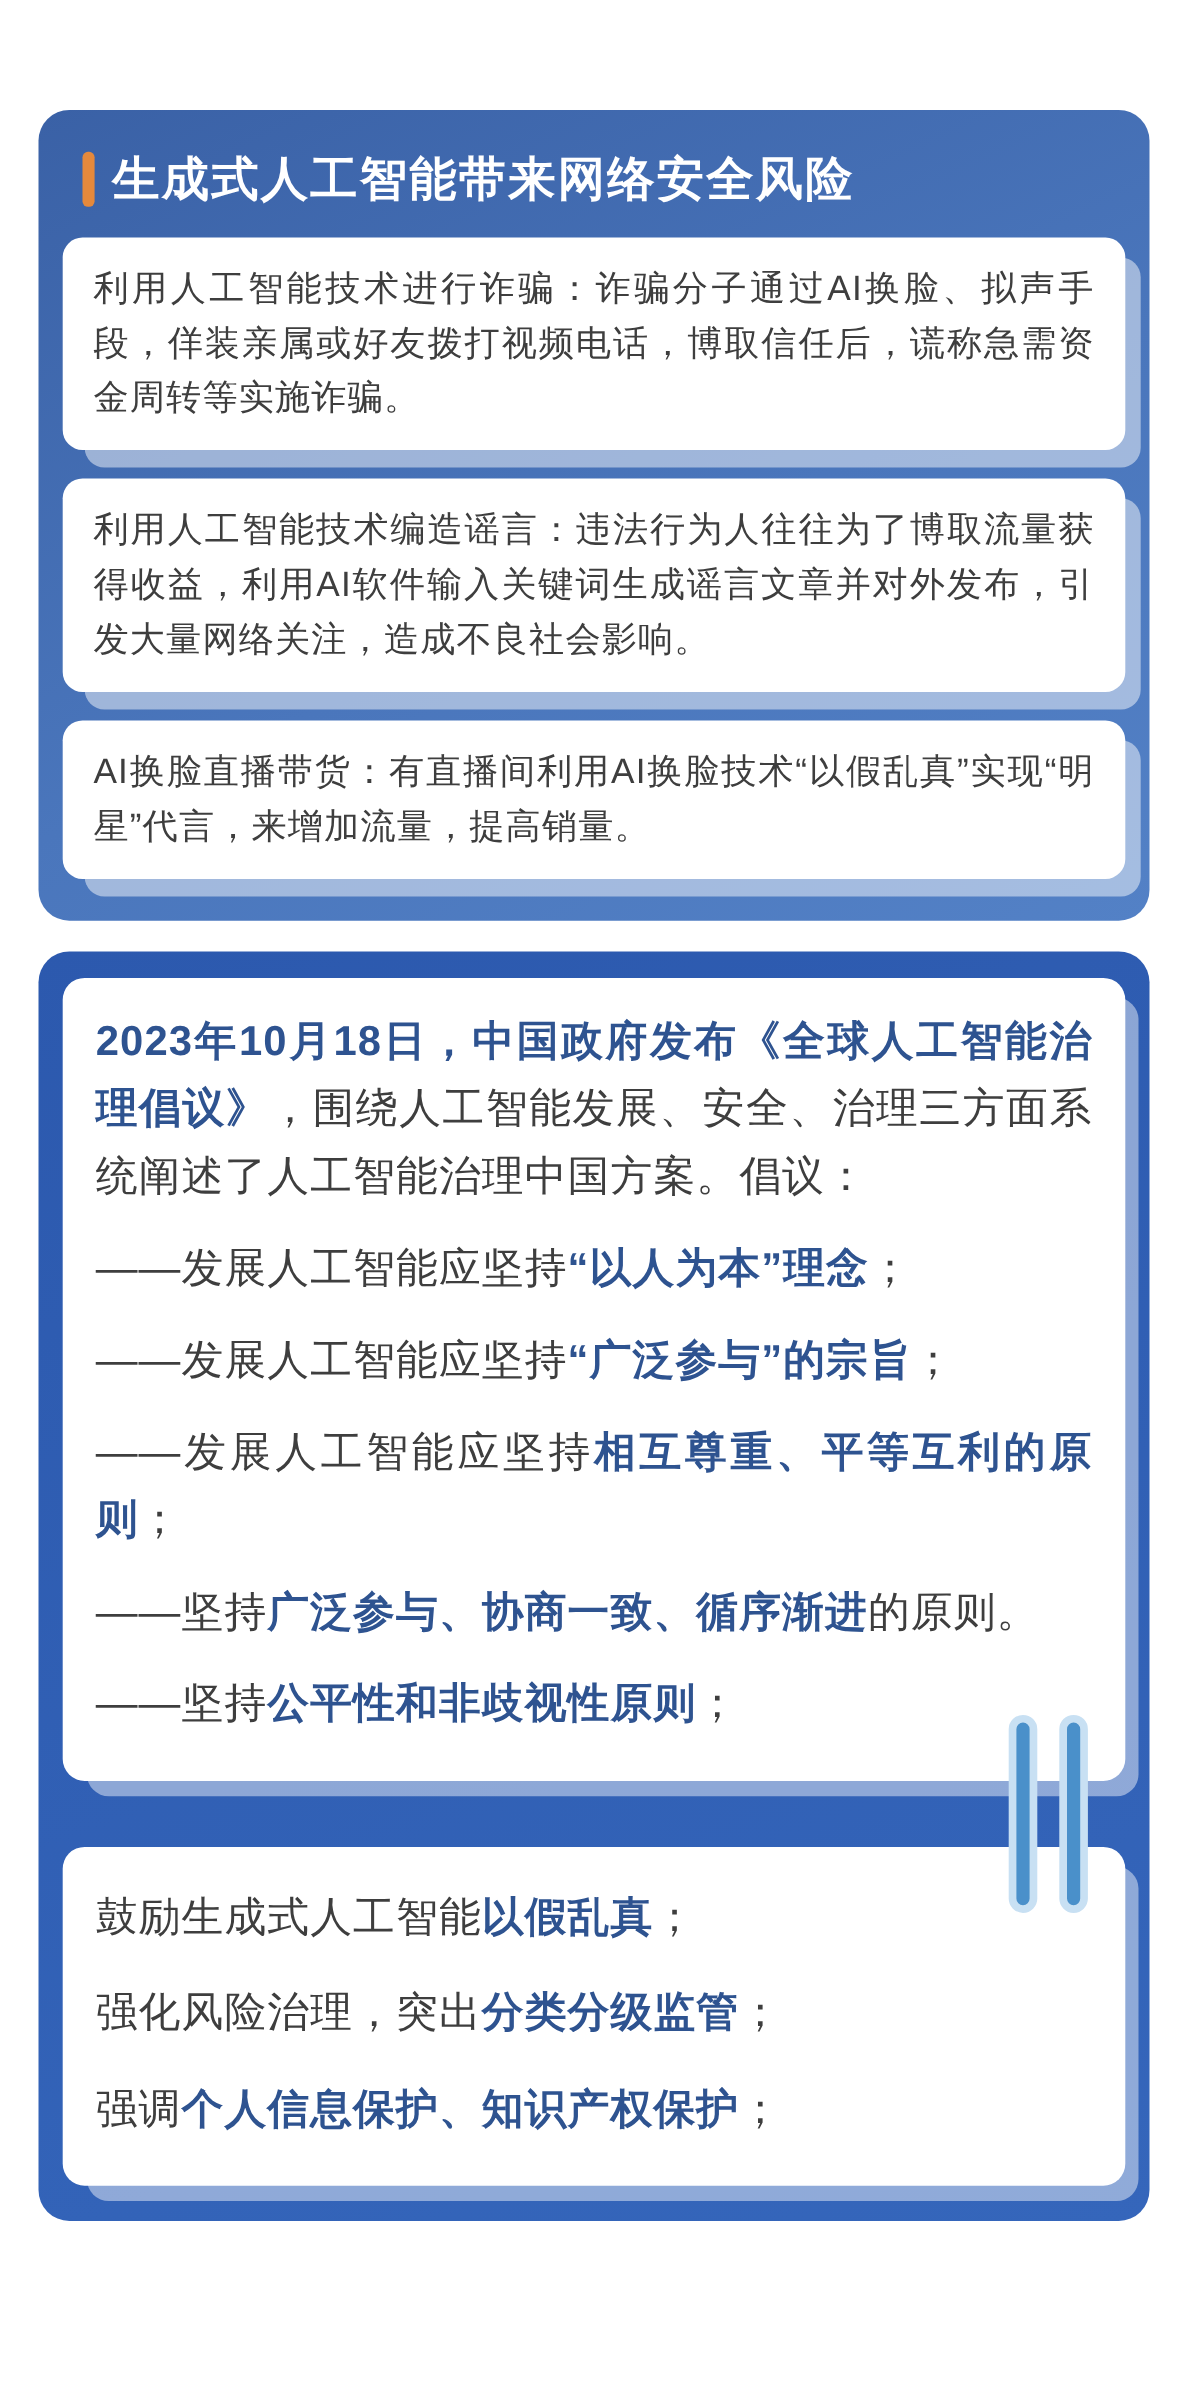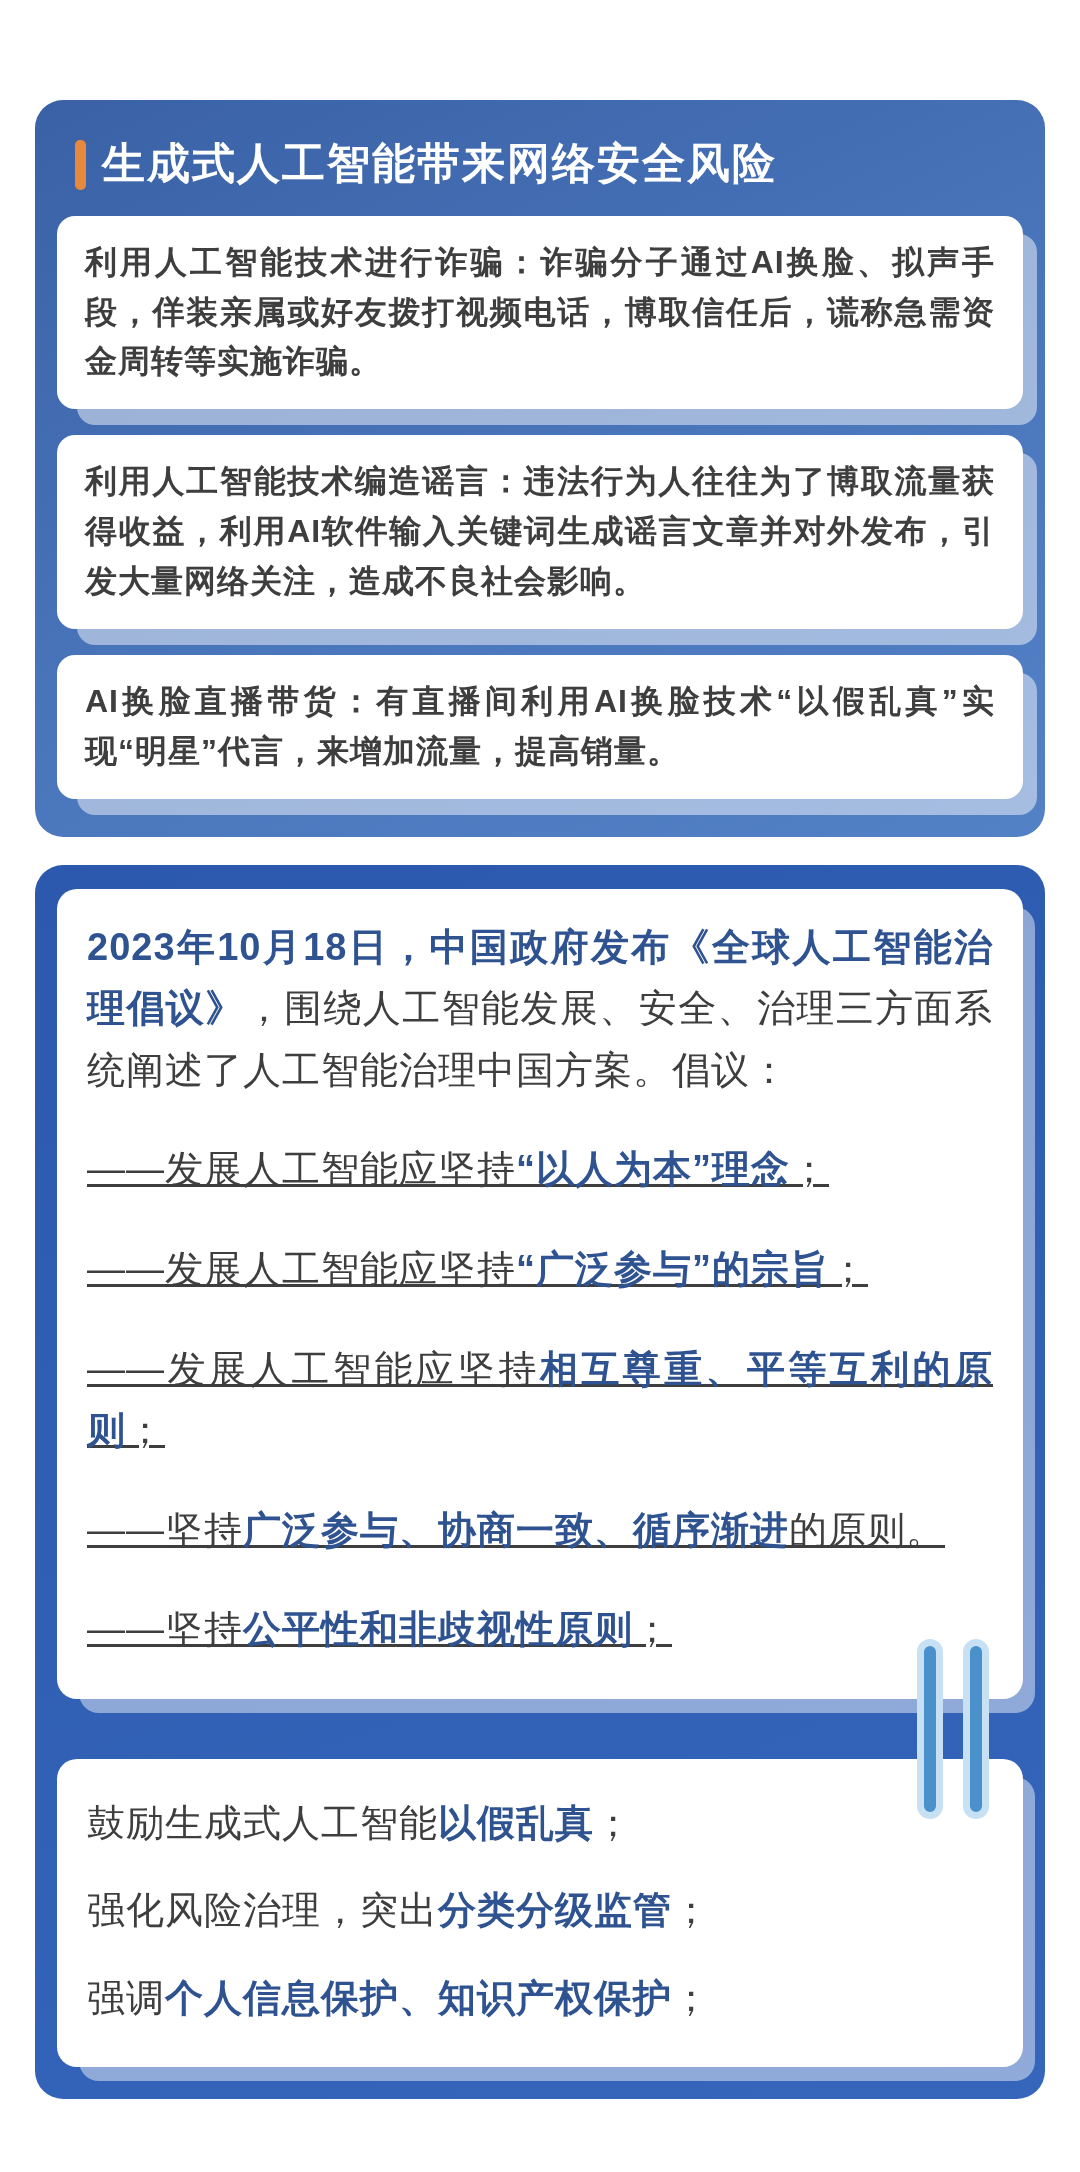--- a/index.html
+++ b/index.html
@@ -26,32 +26,32 @@
   
   .card{
     margin:0 35px;border-radius:28px;
   }
   .card-risk{
     margin-top:100px;
     background:linear-gradient(155deg,var(--card-blue-a) 0%,var(--card-blue-b) 55%,var(--card-blue-c) 100%);
     padding:30px 22px 38px 22px;
   }
   .title-row{
-    display:flex;align-items:flex-end;gap:16px;
+    display:flex;align-items:flex-start;gap:16px;
     padding:8px 0 26px 18px;
   }
   .accent-bar{
     width:11px;height:50px;border-radius:5px;
     background:var(--orange);flex:0 0 auto;
   }
   .card-title{
     color:#ffffff;font-size:43px;font-weight:bold;letter-spacing:2px;
     line-height:1.2;
   }
-  .box-wrap{position:relative;margin-bottom:26px;font-weight:bold;}
+  .box-wrap{position:relative;margin-bottom:26px;}
   .box-wrap:last-child{margin-bottom:0;}
   .box-wrap::before{ 
     content:"";position:absolute;left:20px;right:-14px;top:18px;bottom:-16px;
     background:rgba(255,255,255,0.48);border-radius:18px;
   }
   .white-box{
     position:relative;background:#ffffff;border-radius:18px;
     padding:22px 28px;color:var(--body-gray);
     font-size:32px;line-height:1.56;letter-spacing:1px;
     text-align:justify;
@@ -74,21 +74,21 @@
   }
   .badge{
     display:inline-block;background:var(--badge-blue);color:#ffffff;
     font-size:36px;font-weight:bold;letter-spacing:3px;
     padding:10px 26px 12px 26px;border-radius:3px;margin:2px 0 30px 0;
   }
   .gov-text{
     color:var(--body-gray);font-size:38px;line-height:1.62;letter-spacing:1px;
     text-align:justify;
   }
-  .principle{margin-top:38px;text-decoration:underline;}
+  .principle{margin-top:22px;}
   .hl{font-weight:bold;color:var(--navy);}
   .card-gap{position:relative;height:60px;}
   .pause-icon{position:absolute;top:-60px;right:34px;height:180px;z-index:6;}
   .pill{
     position:absolute;top:0;width:26px;height:180px;border-radius:18px;
     background:var(--pill-fill);border:7px solid var(--pill-ring);
   }
   .pill-1{right:46px;}
   .pill-2{right:0px;}
   .reg-p{margin-top:26px;}

